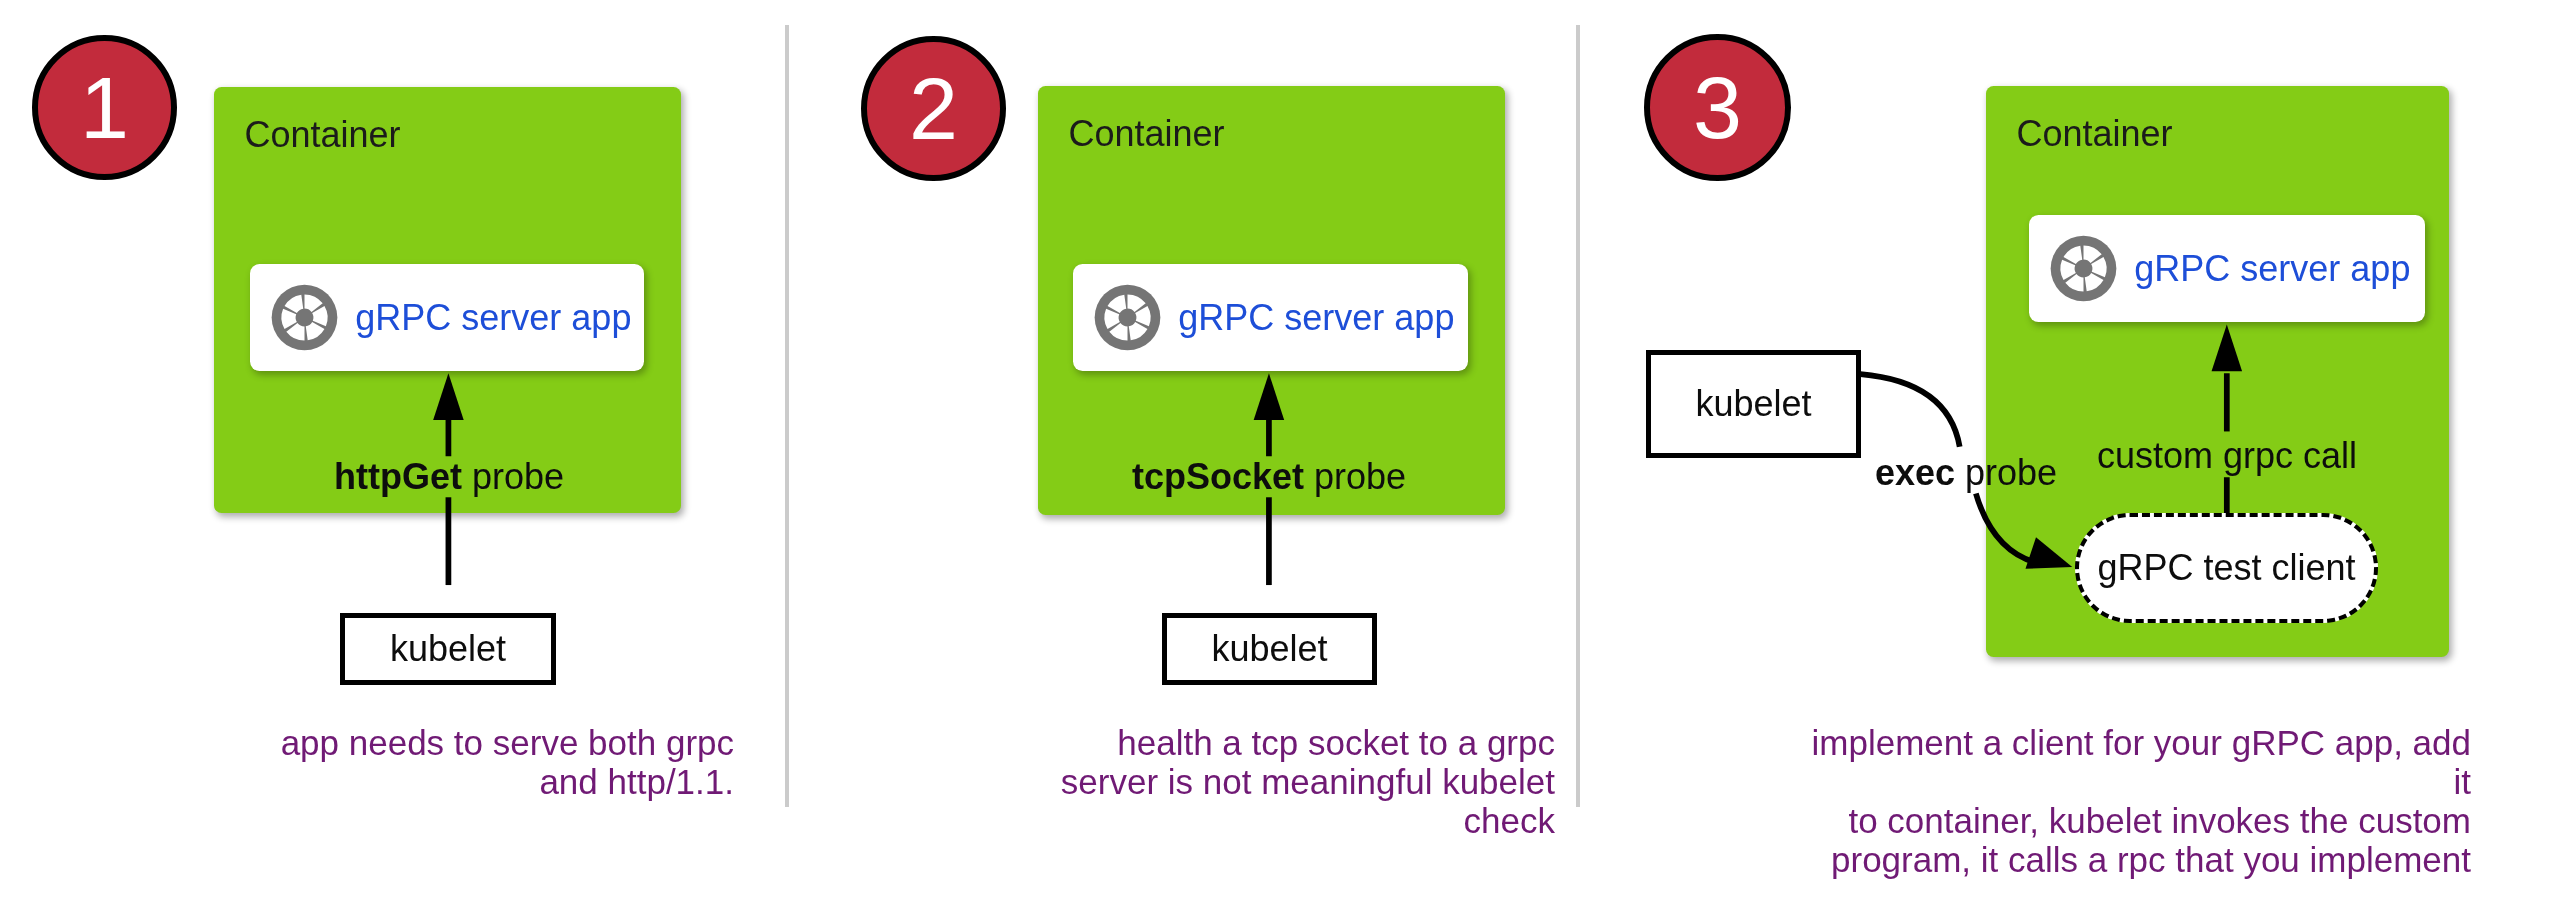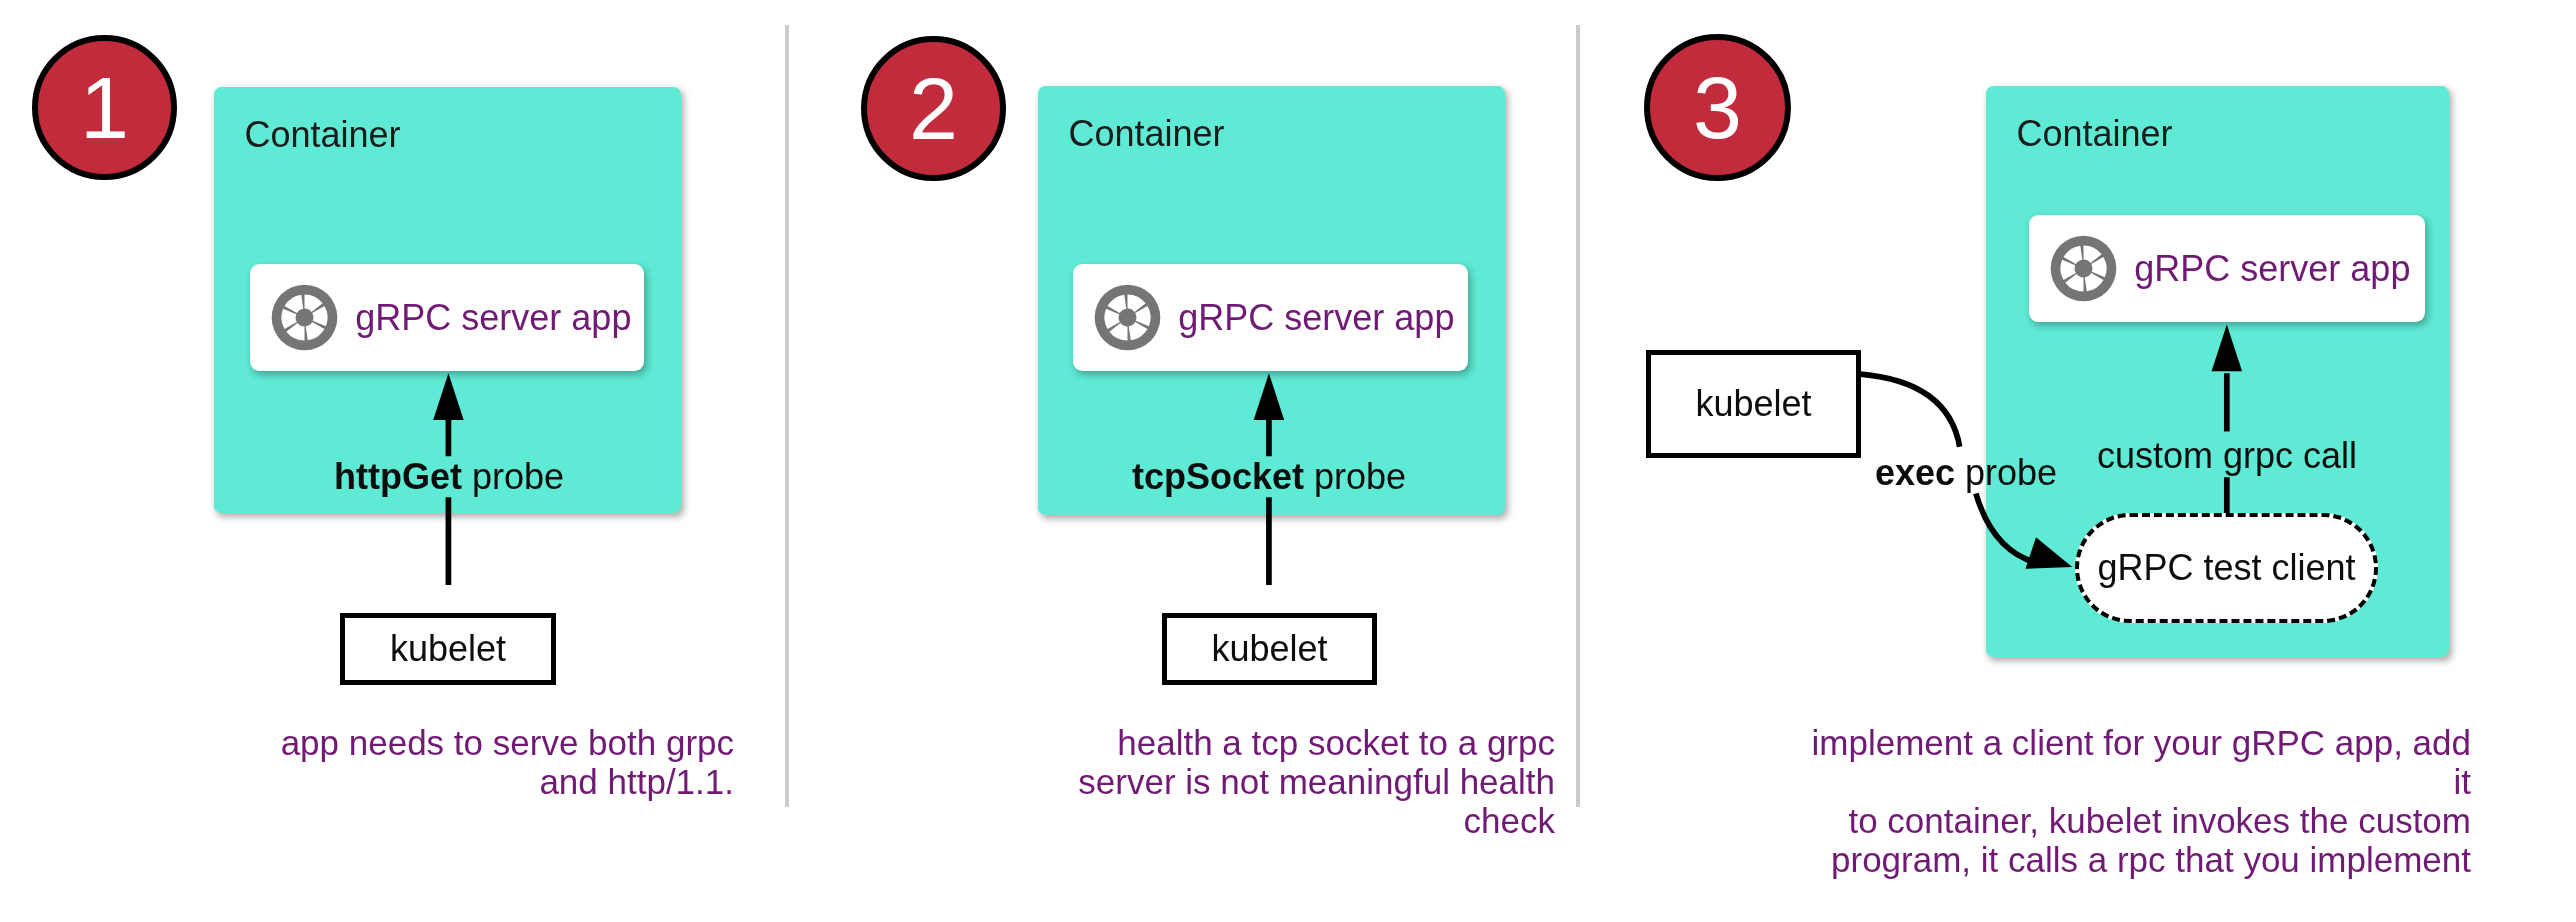--- a/index.html
+++ b/index.html
@@ -12,35 +12,35 @@
   .badge {
     position:absolute; background:#c22b3c; border:6.7px solid #000;
     border-radius:50%; display:flex; align-items:center; justify-content:center;
     color:#fff; font-size:88px; font-weight:400;
   }
   #badge1 { left:32px;  top:35px; width:145px; height:145px; }
   #badge2 { left:861px; top:36px; width:145px; height:145px; }
   #badge3 { left:1644px;top:34px; width:147px; height:147px; }
 
   .container-box {
-    position:absolute; background:#5eead4; border-radius:7.6px;
+    position:absolute; background:#84cc16; border-radius:7.6px;
     box-shadow:2.9px 3.8px 7.6px rgba(0,0,0,0.32);
   }
   #container1 { left:214px;  top:87px; width:467px; height:426px; }
   #container2 { left:1038px; top:86px; width:467px; height:429px; }
   #container3 { left:1986px; top:86px; width:463px; height:571px; }
   .container-label {
     position:absolute; left:30.5px; top:27px; font-size:36px; color:#1b1b1b;
   }
 
   .app-box {
     position:absolute; background:#fff; border-radius:9.5px;
     box-shadow:2.9px 3.8px 7.6px rgba(0,0,0,0.28);
     display:flex; align-items:center; padding-left:19px; gap:15.3px;
-    font-size:36px; color:#701a75;
+    font-size:36px; color:#1d4ed8;
   }
   #appbox1 { left:250px;  top:264px; width:394px; height:107px; }
   #appbox2 { left:1073px; top:264px; width:395px; height:107px; }
   #appbox3 { left:2029px; top:215px; width:396px; height:107px; }
 
   .kubelet {
     position:absolute; background:#fff; border:5.7px solid #000;
     display:flex; align-items:center; justify-content:center; font-size:36px;margin-top:28px;
   }
   #kubelet1 { left:340px;  top:585px; width:216px; height:72px; }
@@ -184,21 +184,21 @@
 <div class="kubelet" id="kubelet1">kubelet</div>
 <div class="kubelet" id="kubelet2">kubelet</div>
 <div class="kubelet" id="kubelet3">kubelet</div>
 
 <div class="caption" id="caption1">
   <div>app needs to serve both grpc</div>
   <div>and http/1.1.</div>
 </div>
 <div class="caption" id="caption2">
   <div>health a tcp socket to a grpc</div>
-  <div>server is not meaningful health</div>
+  <div>server is not meaningful kubelet</div>
   <div>check</div>
 </div>
 <div class="caption" id="caption3">
   <div>implement a client for your gRPC app, add it</div>
   <div>to container, kubelet invokes the custom</div>
   <div>program, it calls a rpc that you implement</div>
 </div>
 
 <div class="divider" id="divider1"></div>
 <div class="divider" id="divider2"></div>

